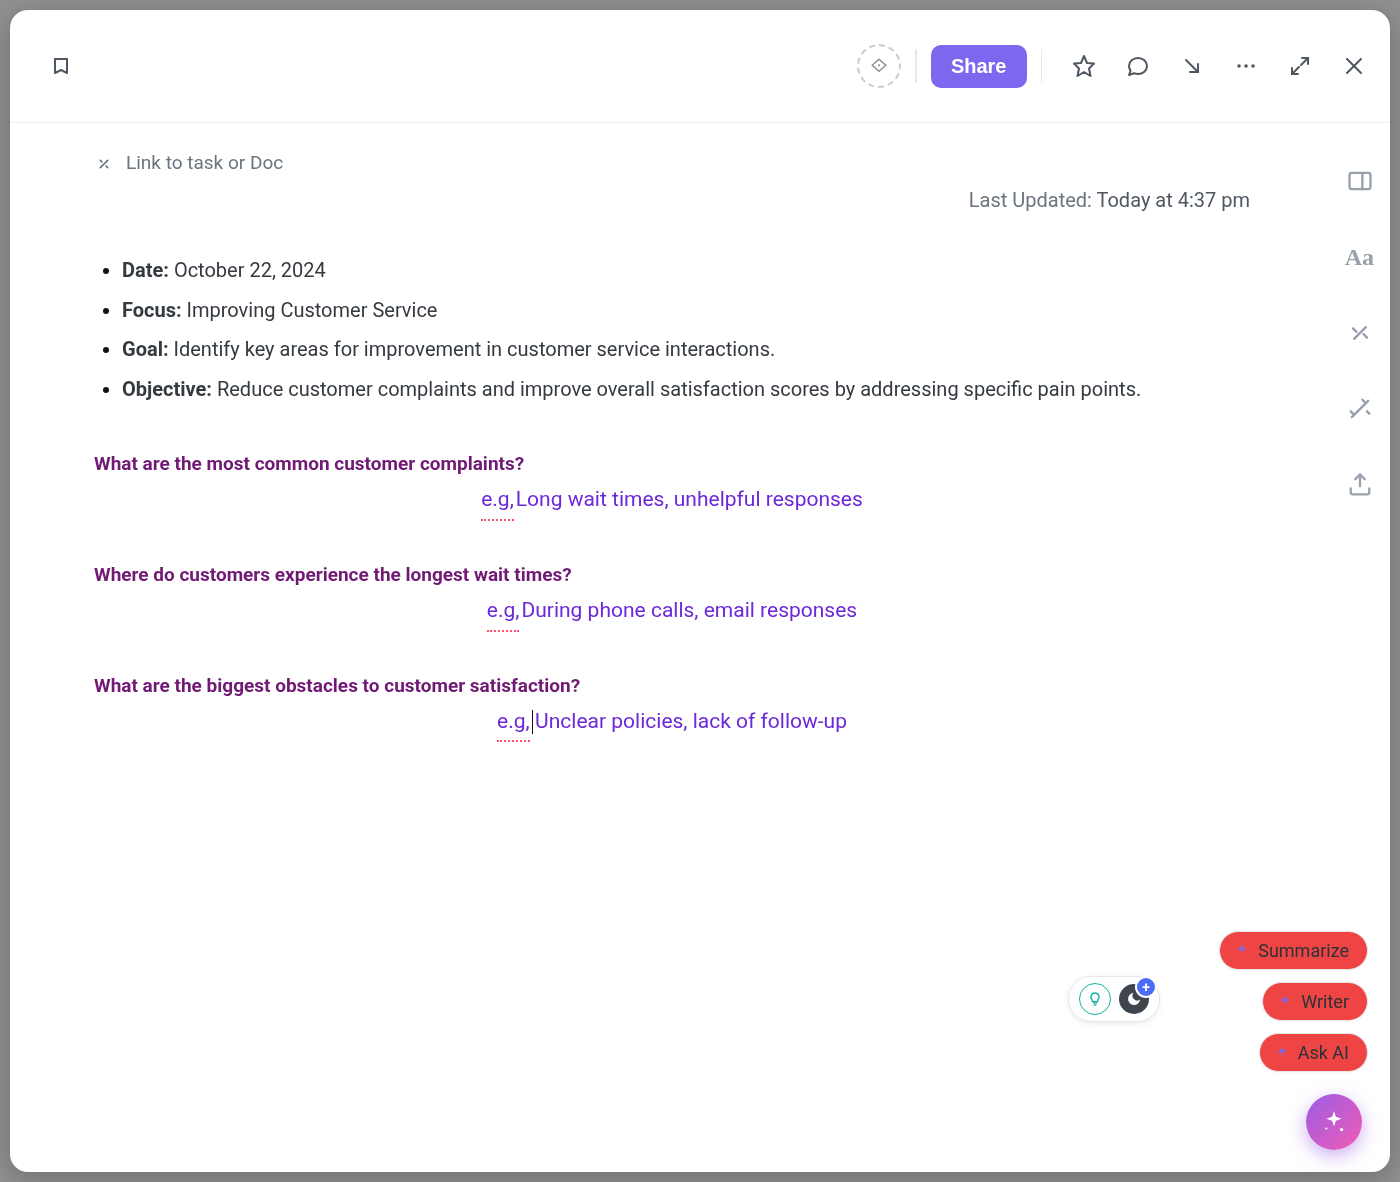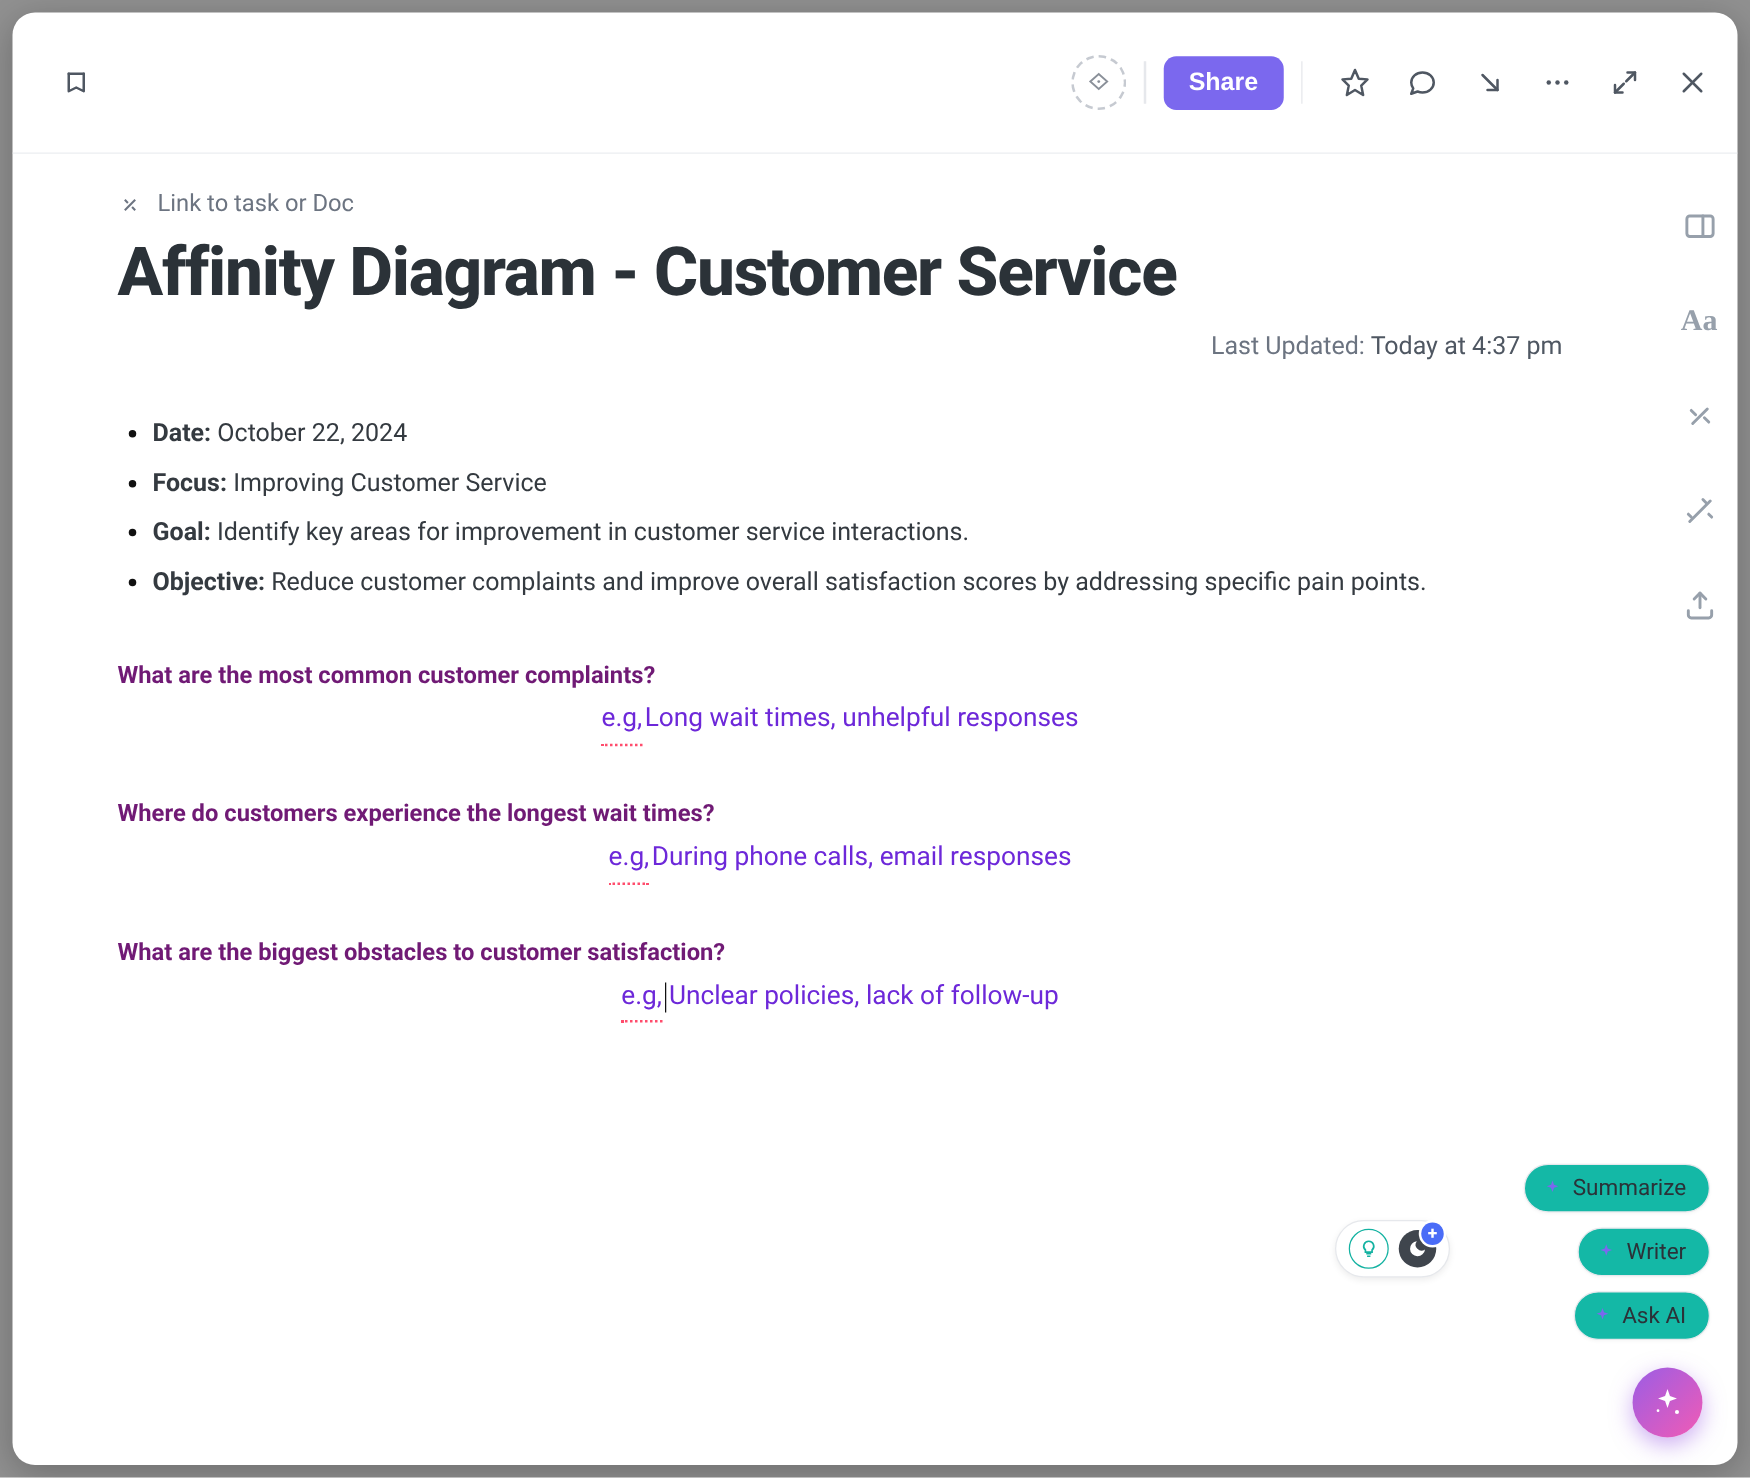--- a/index.html
+++ b/index.html
@@ -83,21 +83,21 @@
     padding-top:38px;
   }
   .rail .icon-btn svg{width:28px;height:28px;stroke:#97a0ab;}
   .font-icon{font-size:24px;font-weight:600;color:#97a0ab;font-family:Georgia,serif;}
 
   
   .ai-chips{
     position:absolute;right:22px;bottom:100px;display:flex;flex-direction:column;gap:12px;align-items:flex-end;
   }
   .chip{
-    background:#14b8a6;border:1.5px solid #e6e8ec;border-radius:22px;padding:8px 18px 8px 14px;
+    background:#ef4444;border:1.5px solid #e6e8ec;border-radius:22px;padding:8px 18px 8px 14px;
     display:flex;align-items:center;gap:8px;font-size:18px;color:#2b3238;cursor:pointer;
     box-shadow:0 1px 3px rgba(0,0,0,.04);
   }
   .chip .spark{width:16px;height:16px;color:#7b68ee;}
   .chip .spark path{fill:#7b68ee;}
 
   
   .toggle-pill{
     position:absolute;right:230px;bottom:150px;
     background:#fff;border:1.5px solid #e6e8ec;border-radius:24px;padding:6px 10px;
@@ -192,21 +192,20 @@
 
       <div class="link-task">
         <svg viewBox="0 0 24 24">
             <path d="M7 17L17 7"></path>
             <path d="M7 7l3 3"></path>
             <path d="M14 14l3 3"></path>
           </svg>
         <span>Link to task or Doc</span>
       </div>
 
-      <h1 class="doc-title">Affinity Diagram - Customer Service</h1>
 
       <div class="last-updated">
         <span>Last Updated:</span>
         <span class="stamp">Today at 4:37 pm</span>
       </div>
 
       <ul class="meta-list">
         <li>
           <span class="label">Date:</span>
           <span>October 22, 2024</span>

